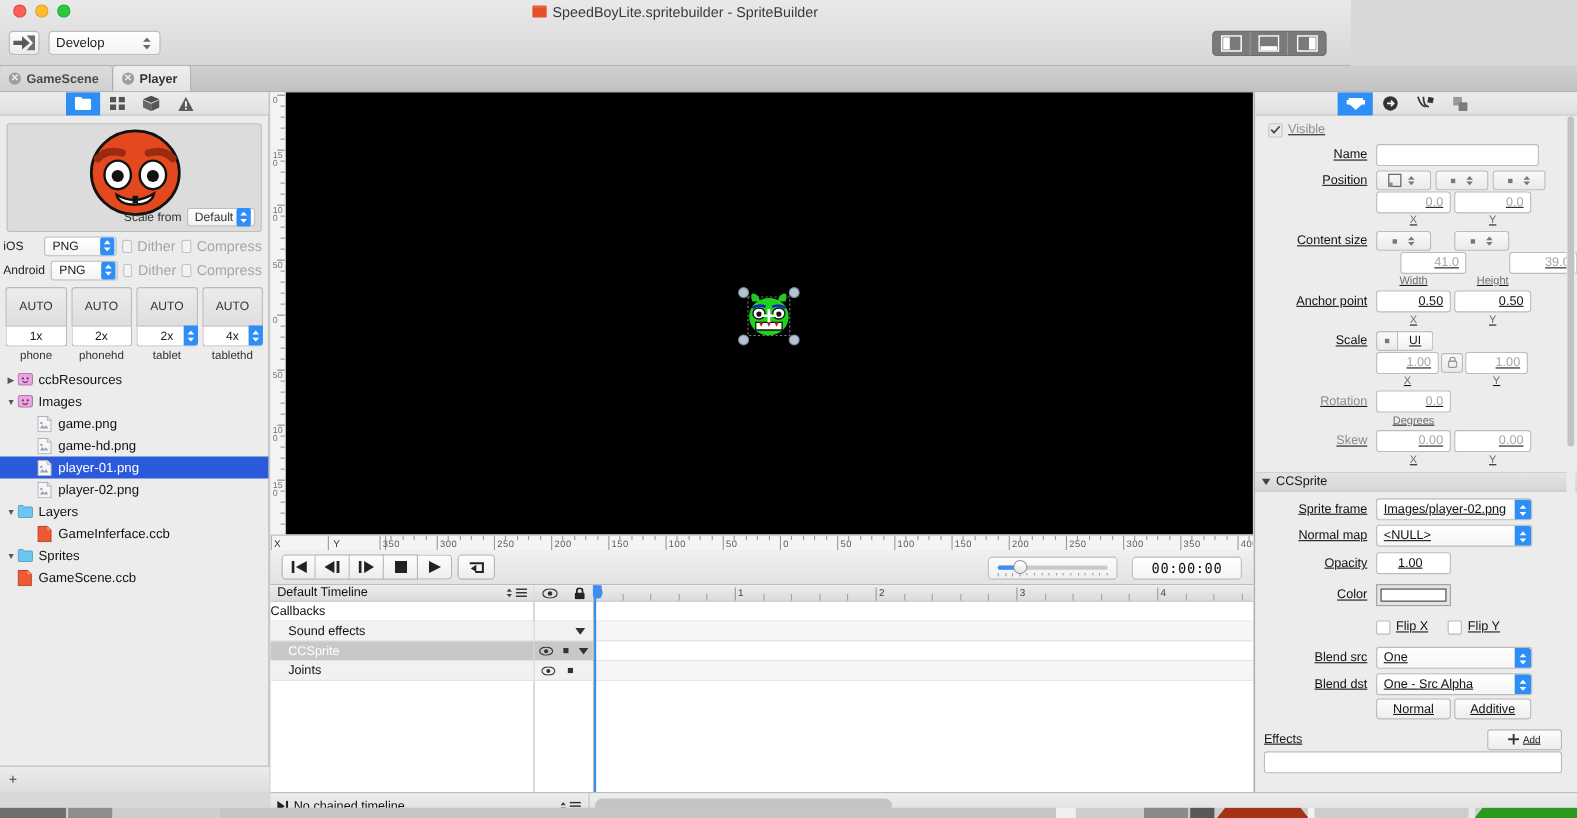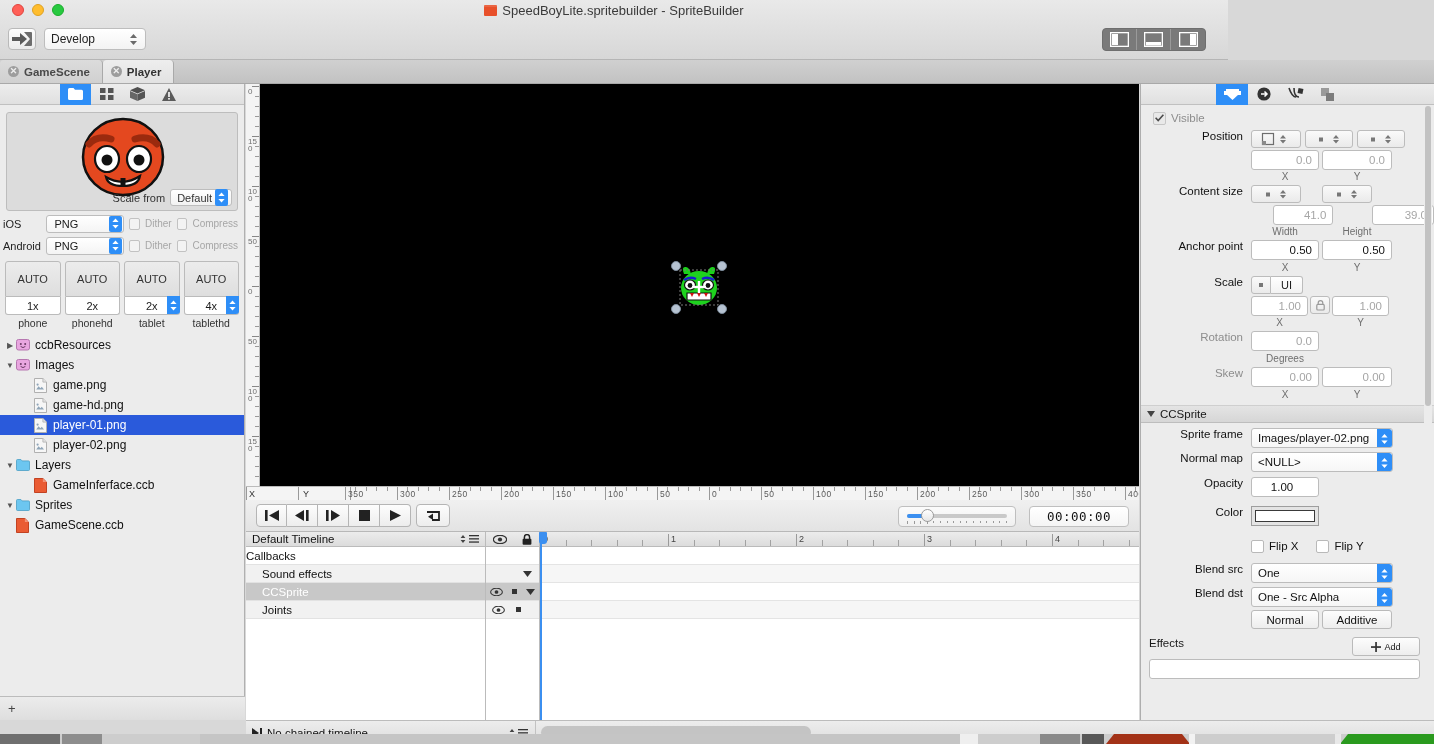--- a/index.html
+++ b/index.html
@@ -110,21 +110,21 @@
 
   .fmtrow { display:flex; align-items:center; height:19px; margin:3px 6px 0 3px; gap:5px; }
   .fmtrow .lbl { width:44px; font-size:11px; color:#222; }
   .fmtrow .popup {
     width:88px; height:18px; background:linear-gradient(#fff,#f4f4f4);
     border:1px solid #bdbdbd; border-radius:3px;
     display:flex; align-items:center; padding-left:7px; font-size:11px; position:relative;
   }
   .fmtrow .popup .stepper.blue { position:absolute; right:1px; top:0px; height:16px; }
   .chk { width:12px; height:12px; border:1px solid #c2c2c2; background:#f3f3f3; border-radius:2px; }
-  .fmtrow .ctxt { color:#a6a6a6; font-size:10px; }
+  .fmtrow .ctxt { color:#a6a6a6; font-size:13px; }
 
   .resrow { display:flex; gap:4px; margin:6px 5px 0 5px; }
   .rescell { width:56px; }
   .resbox {
     height:36px; background:linear-gradient(#ececec,#dedede);
     border:1px solid #bbb; border-radius:3px 3px 0 0;
     display:flex; align-items:center; justify-content:center;
     font-size:11px; color:#333;
   }
   .resval {
@@ -228,21 +228,21 @@
     background:#ececec; border-left:1px solid #aeaeae; }
   .insp-toolbar { height:21px; background:linear-gradient(#ededed,#e0e0e0);
     border-bottom:1px solid #c0c0c0; display:flex; align-items:center; padding-left:75px; }
   .insp-tab { width:32px; height:21px; display:flex; align-items:center; justify-content:center; }
   .insp-tab.sel { background:#2e8ef7; }
   .sect-head { height:18px; background:linear-gradient(#e4e4e4,#d6d6d6);
     border-bottom:1px solid #bdbdbd; border-top:1px solid #cfcfcf;
     display:flex; align-items:center; gap:5px; padding-left:6px;
     font-size:11.5px; color:#161616; }
   .insp-body { padding:0; position:relative; }
-  .irow { display:flex; height:22px; margin-top:2px; }
+  .irow { display:flex; align-items:center; height:22px; margin-top:2px;text-decoration:underline; }
   .ilabel { width:110px; text-align:right; padding-right:8px; font-size:11.5px; color:#111; }
   .ilabel.dim { color:#8d8d8d; }
   .ifield {
     height:20px; background:#fff; border:1px solid #bcbcbc; border-radius:3px;
     display:flex; align-items:center; justify-content:flex-end; padding-right:6px;
     font-size:11.5px; color:#111;
   }
   .ifield.dim { color:#a6a6a6; }
   .isub { font-size:10px; color:#6e6e6e; text-align:center; }
   .ipop {
@@ -1046,20 +1046,26 @@
         <span class="icheck">
           <span class="cbox dim">
             <svg width="9" height="8" viewBox="0 0 9 8">
                 <path d="M0.6 3.8 L3.2 6.6 L8.4 0.8" stroke="#4c4c4c" stroke-width="1.6" fill="none"></path>
               </svg>
           </span>
           <span class="ilabel dim" style="width:auto; text-align:left; padding:0;">Visible</span>
         </span>
       </div>
 
+      <div class="irow">
+        <span class="ilabel">Name</span>
+        <span class="ifield" style="width:148px; justify-content:flex-start; padding-left:5px;">
+          <span></span>
+        </span>
+      </div>
 
       <div class="irow" style="height:19px;">
         <span class="ilabel">Position</span>
         <span class="ipop" style="width:50px;">
           <svg width="30" height="14" viewBox="0 0 30 14">
             <rect x="1.5" y="1.5" width="11" height="11" fill="none" stroke="#6d6d6d" stroke-width="1.2"></rect>
             <rect x="1" y="9" width="4" height="4" fill="#8a8a8a"></rect>
             <path d="M22 3 L25 6.5 L19 6.5 Z M22 11.5 L25 8 L19 8 Z" fill="#777"></path>
           </svg>
         </span>

